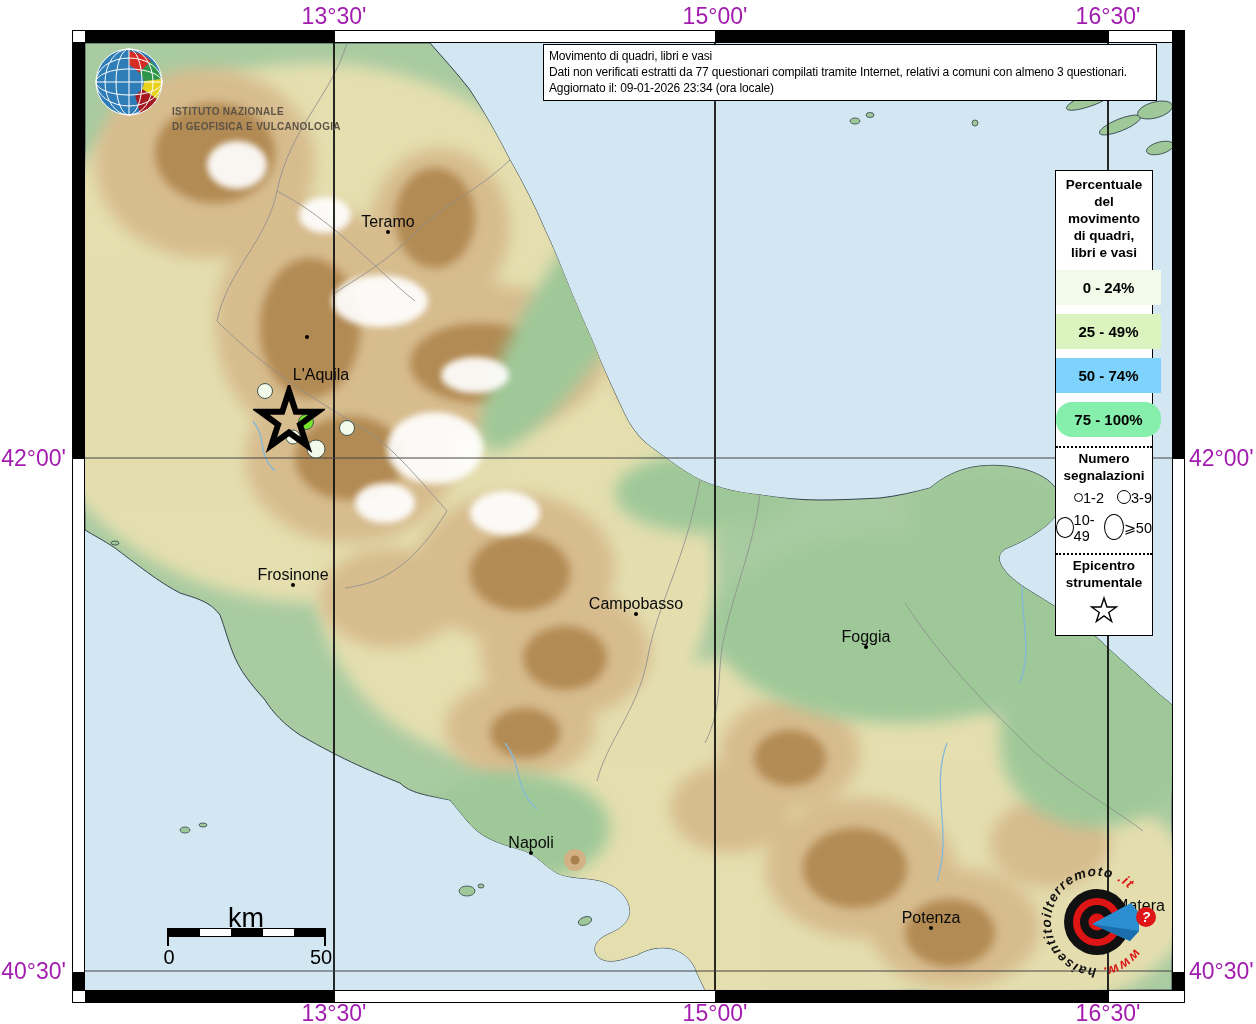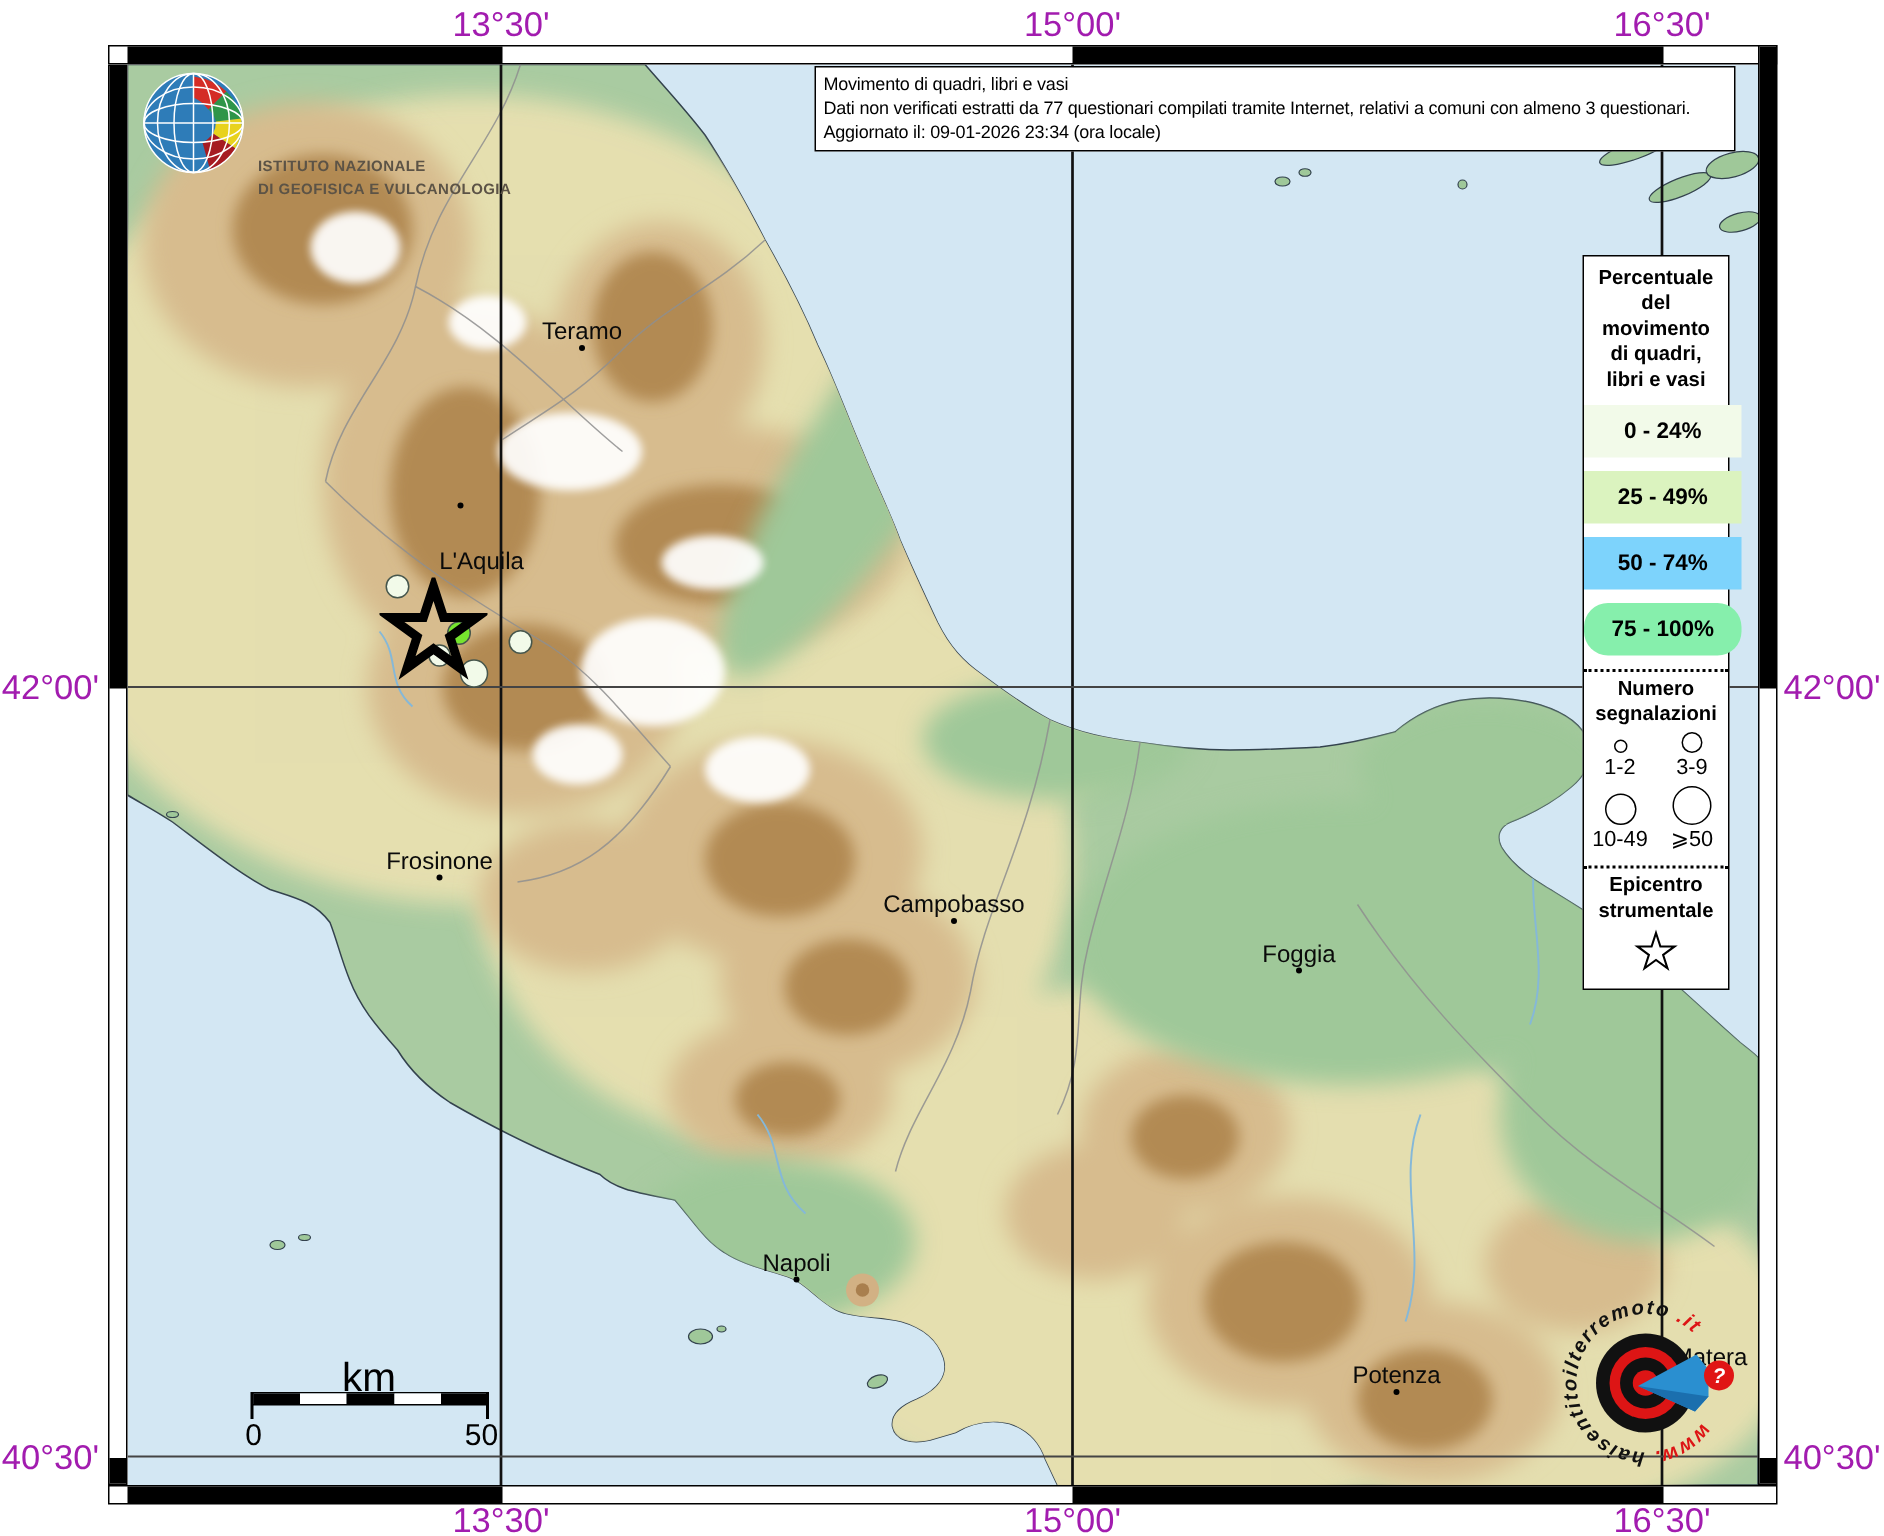--- a/index.html
+++ b/index.html
@@ -17,21 +17,21 @@
              border:1px solid #000;box-sizing:border-box;padding:3px 5px 4px 5px;z-index:30;}
   #title-box .tline{font-size:12px;line-height:16px;color:#000;white-space:nowrap;letter-spacing:-0.15px;}
   
   #legend{position:absolute;left:1055px;top:170px;width:98px;background:#fff;
           border:1px solid #000;box-sizing:border-box;z-index:30;padding-bottom:8px;}
   .lg-title{font-weight:bold;font-size:13.5px;line-height:17px;text-align:center;padding-top:5px;}
   .swatch{width:105px;height:35px;margin:9px auto 0 auto;display:flex;align-items:center;
           justify-content:center;font-weight:bold;font-size:15px;}
   .lg-sep{border-top:2px dotted #000;margin-top:9px;}
   .counts-grid{display:grid;grid-template-columns:48px 48px;justify-content:center;margin-top:4px;}
-  .count-cell{display:flex;flex-direction:column;align-items:center;justify-content:flex-end;}
+  .count-cell{display:flex;flex-direction:row;align-items:center;justify-content:flex-end;}
   .count-circle{border:1.5px solid #000;border-radius:50%;background:#fff;box-sizing:border-box;}
   .count-label{font-size:14.5px;margin-top:2px;}
   
   .city{position:absolute;transform:translate(-50%,-50%);font-size:16px;color:#0a0a0a;
         white-space:nowrap;z-index:12;}
   .city-dot{position:absolute;width:4px;height:4px;background:#000;border-radius:50%;
             transform:translate(-50%,-50%);z-index:12;}
   
   .report-circle{position:absolute;transform:translate(-50%,-50%);border:1.5px solid #46564c;
                  border-radius:50%;box-sizing:border-box;z-index:14;}

